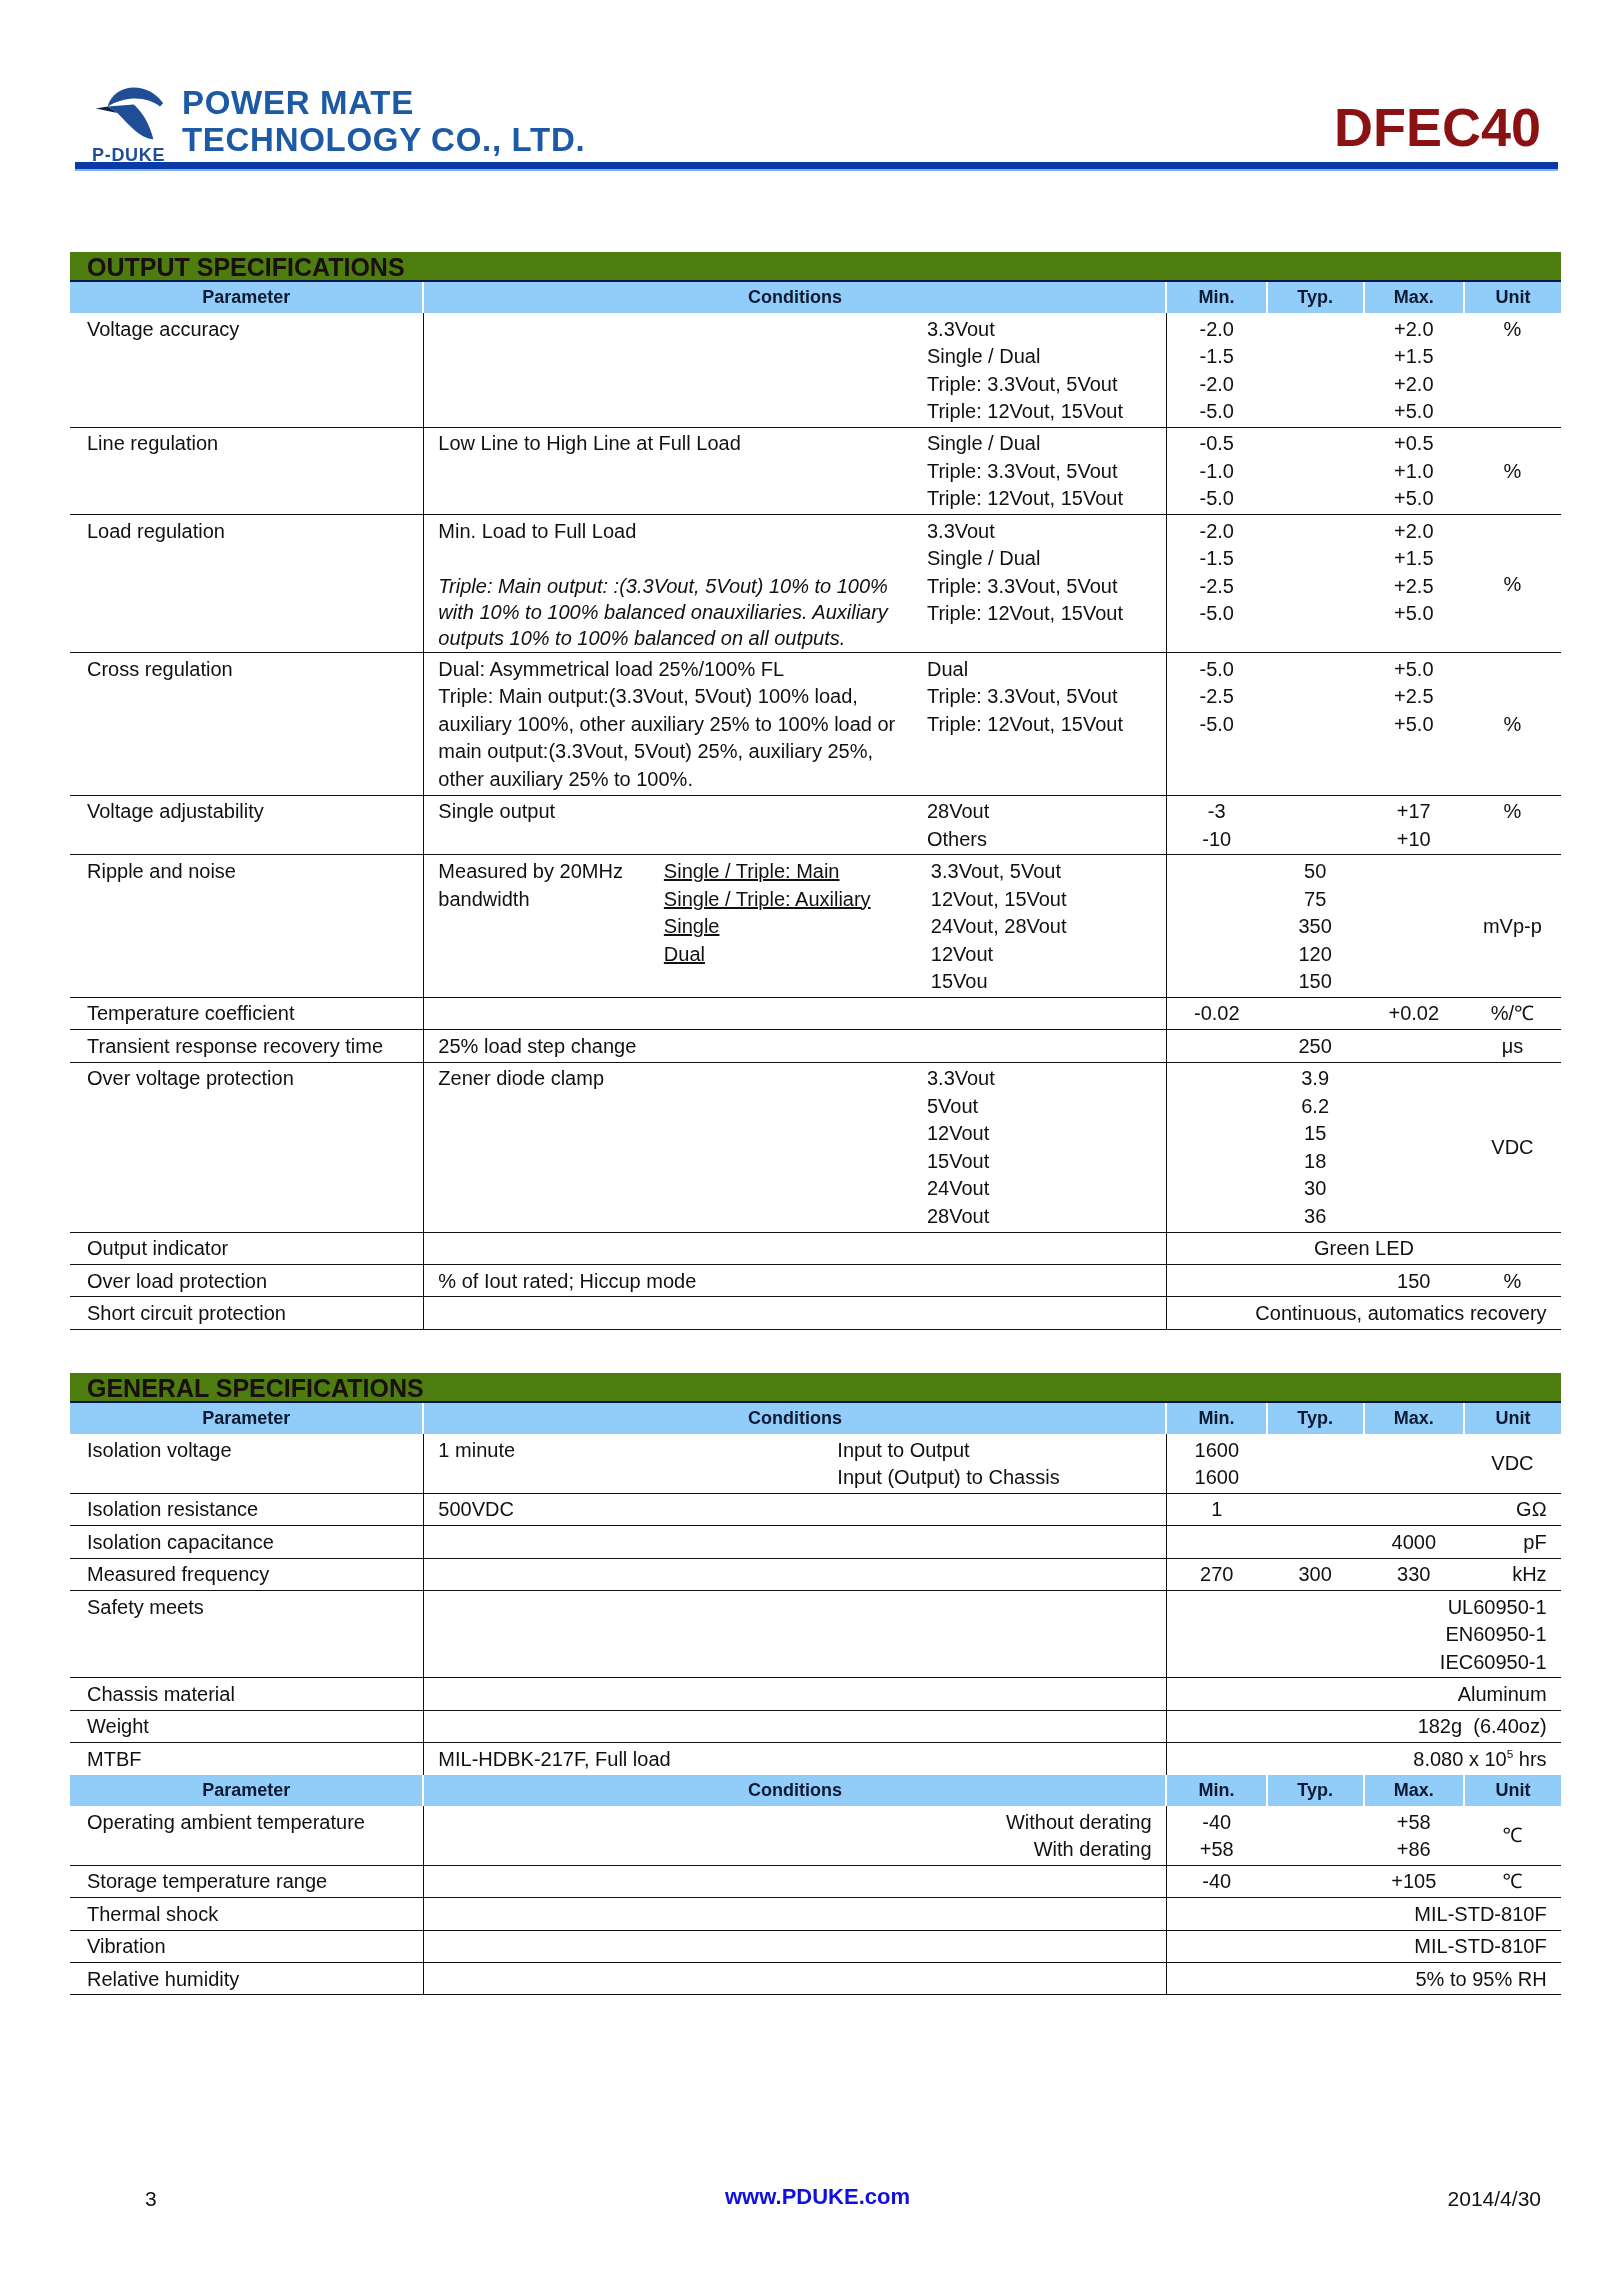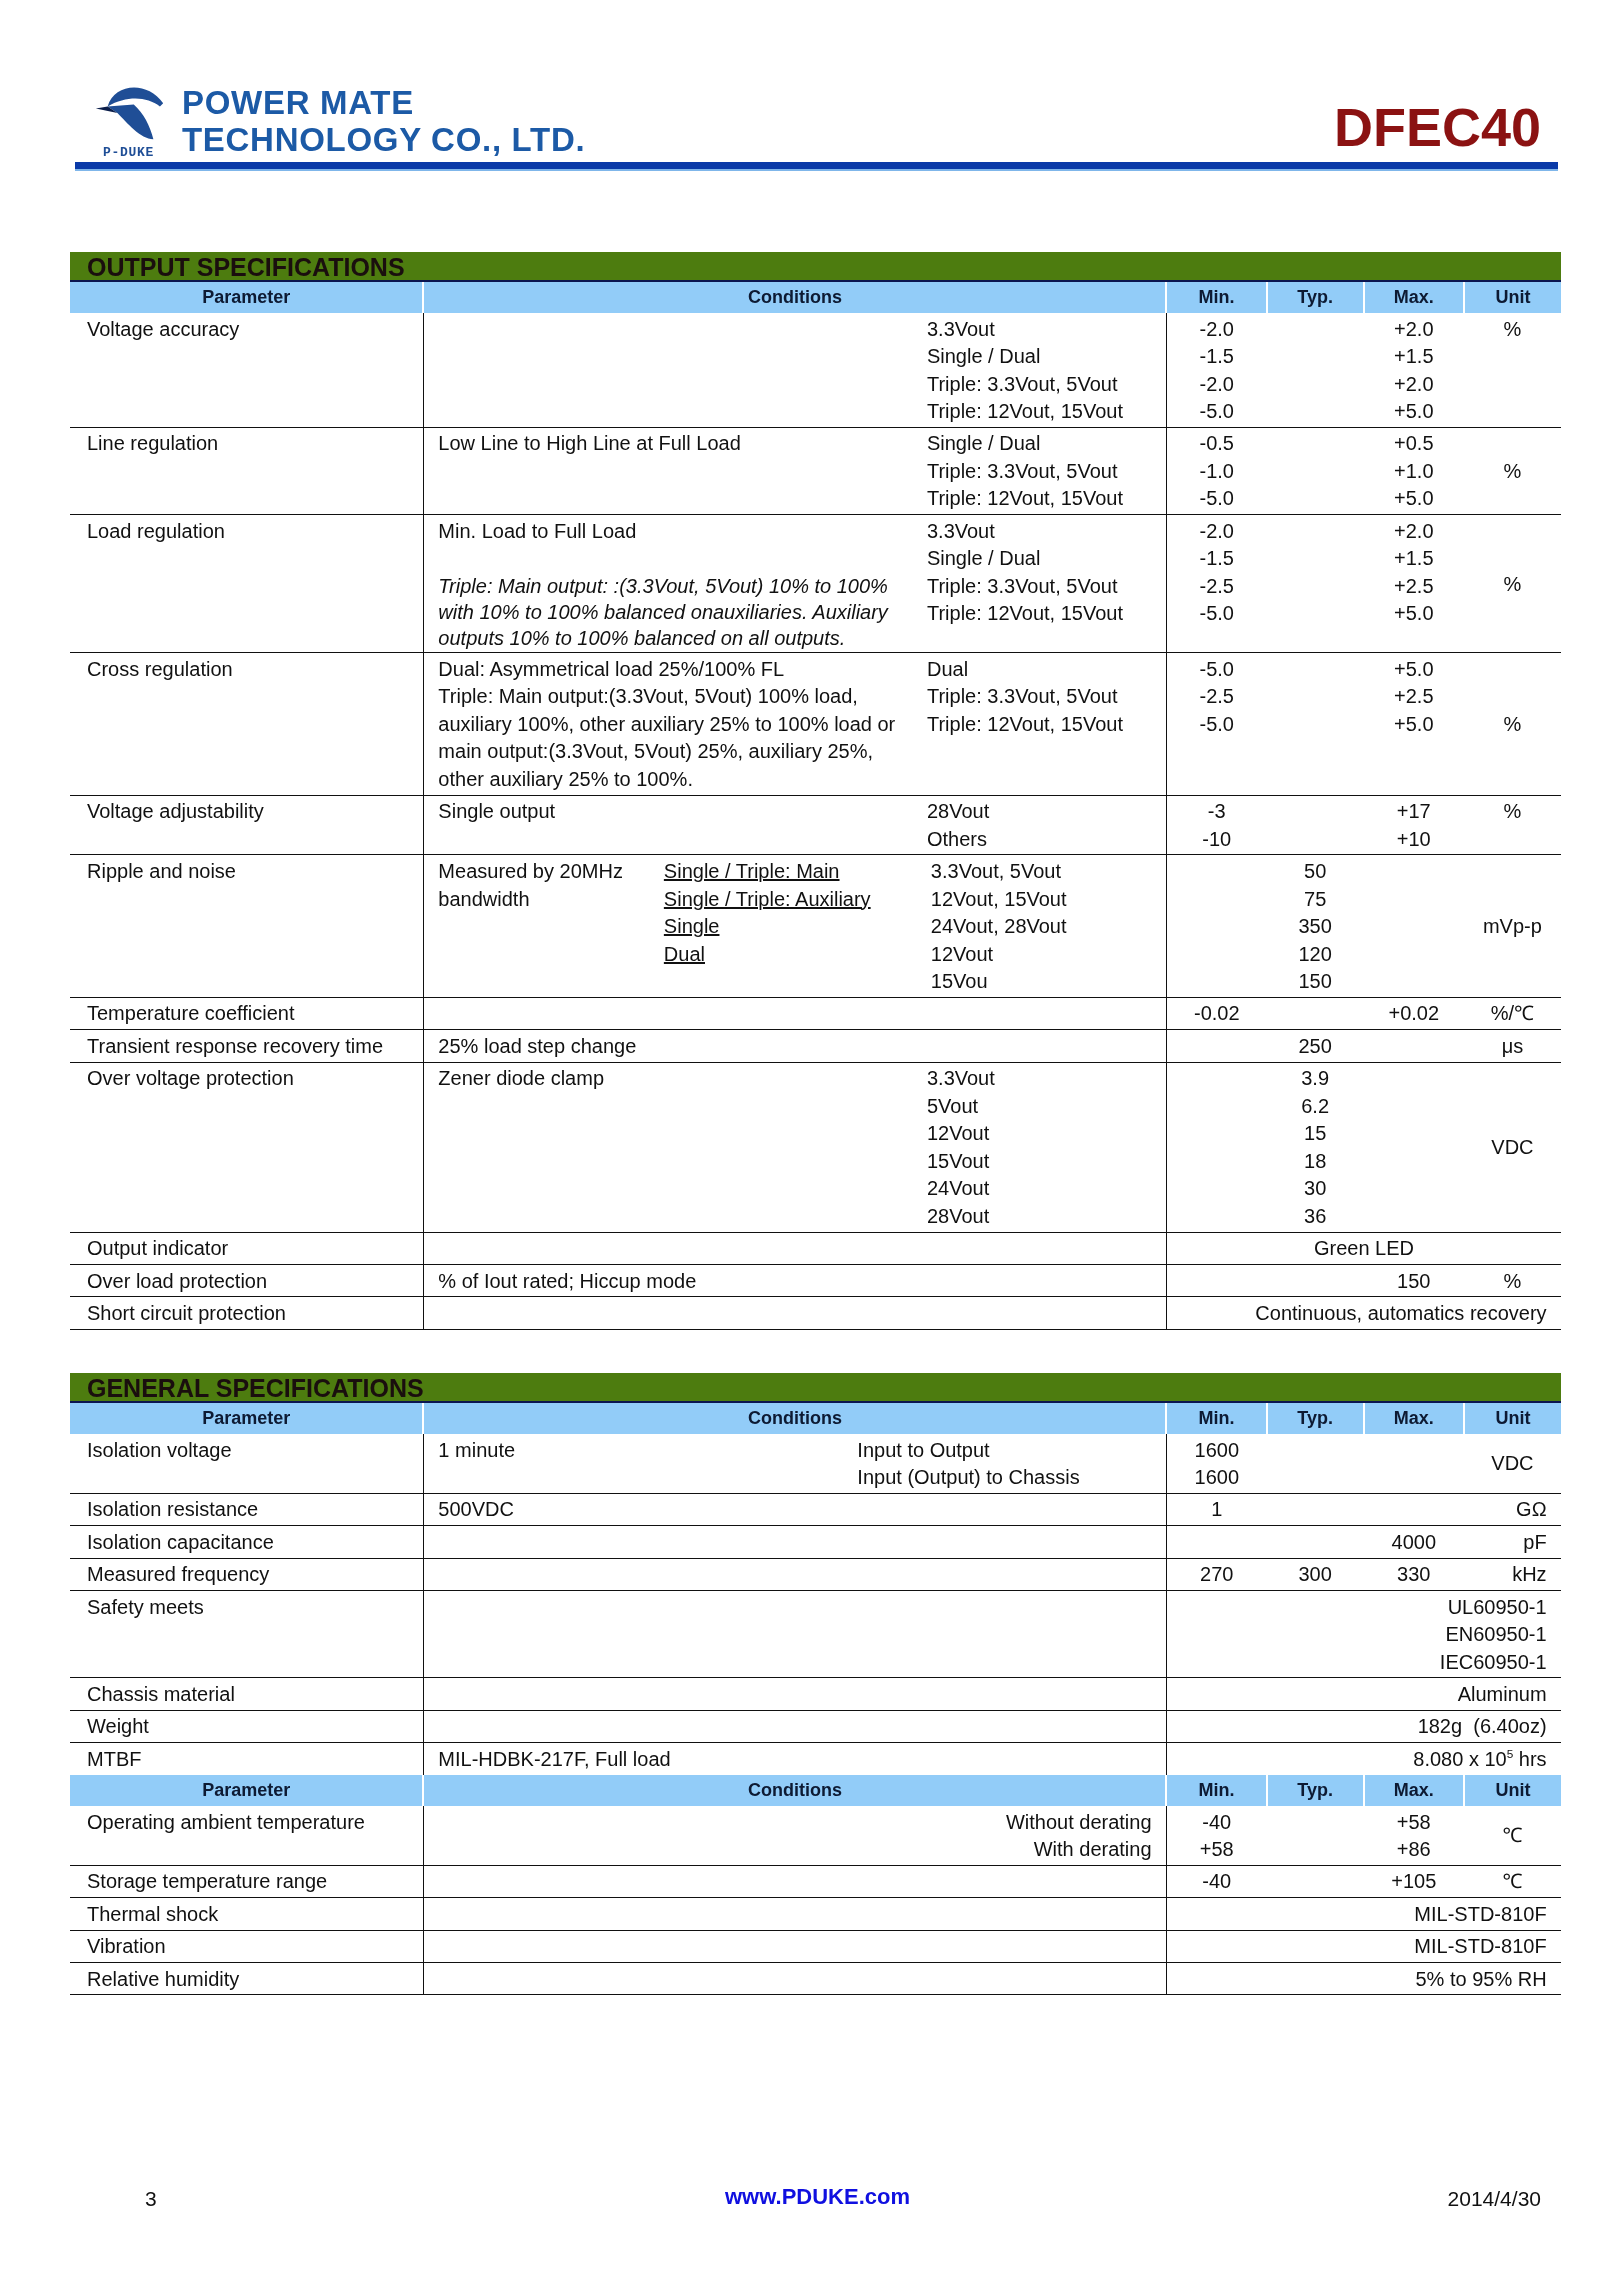--- a/index.html
+++ b/index.html
@@ -2,21 +2,21 @@
 <html style="font-size:10.5px"><head>
 <meta charset="utf-8">
 <style>
   html, body { margin: 0; padding: 0; background: #ffffff; }
   body { width: 1622px; height: 2295px; position: relative; overflow: hidden;
          font-family: "Liberation Sans", sans-serif; color: #111; }
   .abs { position: absolute; }
 
   
   .logo { left: 88px; top: 77px; width: 85px; height: 85px; }
-  .logo-sub { left: 103px; top: 145px; font-size: 13px; font-weight: bold; color: #1f4e96; letter-spacing: 0.7px; font-family: Liberation Mono, monospace; }
+  .logo-sub { left: 92px; top: 145px; font-size: 18px; font-weight: bold; color: #1f4e96; letter-spacing: 0.7px; }
   .company { left: 182px; top: 84px; font-size: 33px; font-weight: bold; color: #1c5aa6; line-height: 37px;
              font-family: "Liberation Sans", sans-serif; letter-spacing: 0.7px; }
   .model { right: 81px; top: 98px; font-size: 54px; font-weight: bold; color: #8b1212; line-height: 59px; }
   .rule { left: 75px; top: 162px; width: 1483px; height: 6.5px; background: #0a3aa8; }
   .rule2 { left: 75px; top: 169px; width: 1483px; height: 2px; background: #7fb6ea; }
 
   
   .section { position: absolute; left: 70px; width: 1491px; }
   .sec-title { height: 30px; background: #4d7c0f; font-size: 25px; font-weight: bold; line-height: 31px;
                padding-left: 17px; color: #1a0e0e; border-bottom: 2.6px solid #0b1550; box-sizing: border-box; }
@@ -355,21 +355,21 @@
       <th>Min.</th>
       <th>Typ.</th>
       <th>Max.</th>
       <th>Unit</th>
     </tr>
     <tr>
       <td class="p">Isolation voltage</td>
       <td class="cond">
         <div class="cond-wrap">
               <div style="width:399px;">1 minute</div>
-              <div style="flex:1;margin-left:20px;">
+              <div style="flex:1;">
           <span class="line">Input to Output</span>
           <span class="line">Input (Output) to Chassis</span>
         </div>
             </div>
       </td>
       <td class="mn">
         <span class="line">1600</span>
         <span class="line">1600</span>
       </td>
       <td class="tp"></td>

